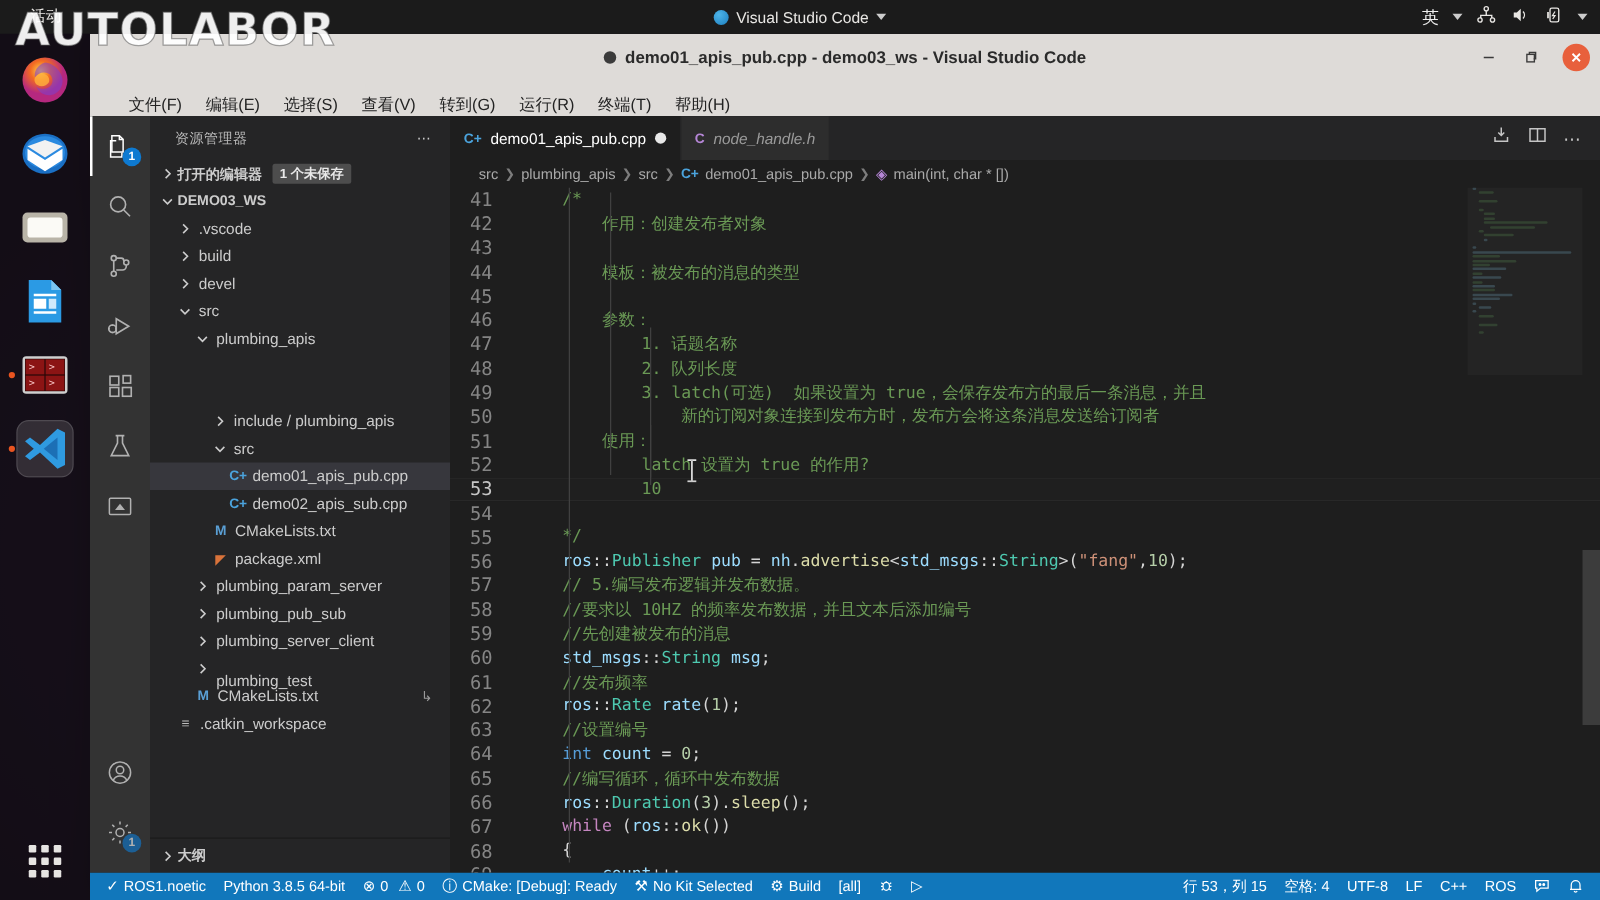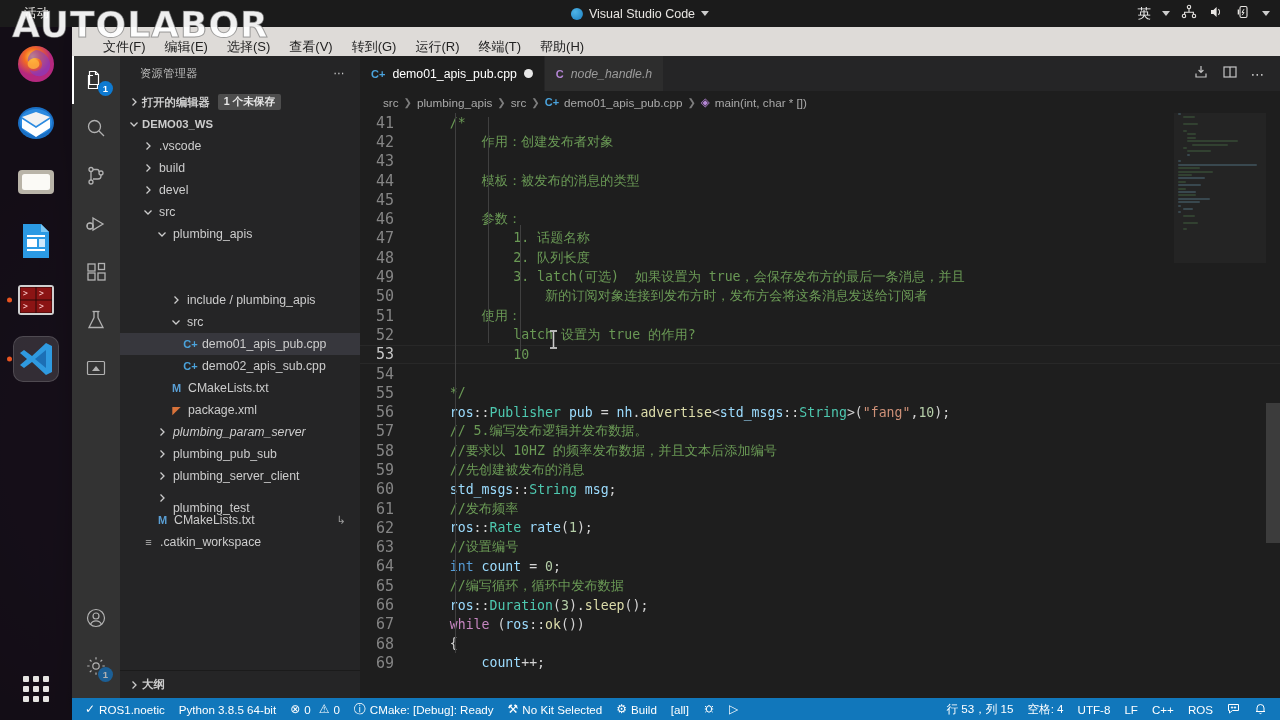--- a/index.html
+++ b/index.html
@@ -284,20 +284,41 @@
         <i></i>
         <i></i>
         <i></i>
         <i></i>
         <i></i>
     </div>
   </div>
 
   <div class="vswin">
 
+    <div class="vstitle">
+      <span><span class="dirty-dot"></span><span>demo01_apis_pub.cpp - demo03_ws - Visual Studio Code</span></span>
+      <div class="wctrl">
+        <span class="wbtn">
+          <svg width="12" height="12" viewBox="0 0 12 12">
+              <path d="M2 6h8" stroke="#3a3a3a" stroke-width="1.3"></path>
+            </svg>
+        </span>
+        <span class="wbtn">
+          <svg width="12" height="12" viewBox="0 0 12 12" fill="none" stroke="#3a3a3a" stroke-width="1.1">
+            <rect x="2.5" y="3.5" width="6" height="6"></rect>
+              <path d="M4.5 3.5V2h5v5H8"></path>
+          </svg>
+        </span>
+        <span class="wclose">
+          <svg width="10" height="10" viewBox="0 0 10 10">
+              <path d="M2 2l6 6M8 2l-6 6" stroke="#fff" stroke-width="1.5"></path>
+            </svg>
+        </span>
+      </div>
+    </div>
 
     <div class="vsmenu">
       <span>文件(F)</span>
       <span>编辑(E)</span>
       <span>选择(S)</span>
       <span>查看(V)</span>
       <span>转到(G)</span>
       <span>运行(R)</span>
       <span>终端(T)</span>
       <span>帮助(H)</span>
@@ -463,21 +484,21 @@
               <span style="margin-left:3px;">demo02_apis_sub.cpp</span>
             </div>
             <div class="sb-row" style="padding-left: 48px;">
               <span class="ficon cmake">M</span>
               <span style="margin-left:3px;">CMakeLists.txt</span>
             </div>
             <div class="sb-row" style="padding-left: 48px;">
               <span class="ficon xml">◤</span>
               <span style="margin-left:3px;">package.xml</span>
             </div>
-            <div class="sb-row" style="padding-left: 34px; font-style: italic;">
+            <div class="sb-row" style="padding-left: 34px;">
               <span class="chev">
                 <svg width="10" height="10" viewBox="0 0 10 10" fill="none" stroke="#ccc" stroke-width="1.3">
                   <path d="M3.5 1.5L7 5l-3.5 3.5"></path>
                 </svg>
               </span>
               <span style="margin-left:3px;">plumbing_param_server</span>
             </div>
             <div class="sb-row" style="padding-left: 34px;">
               <span class="chev">
                 <svg width="10" height="10" viewBox="0 0 10 10" fill="none" stroke="#ccc" stroke-width="1.3">

